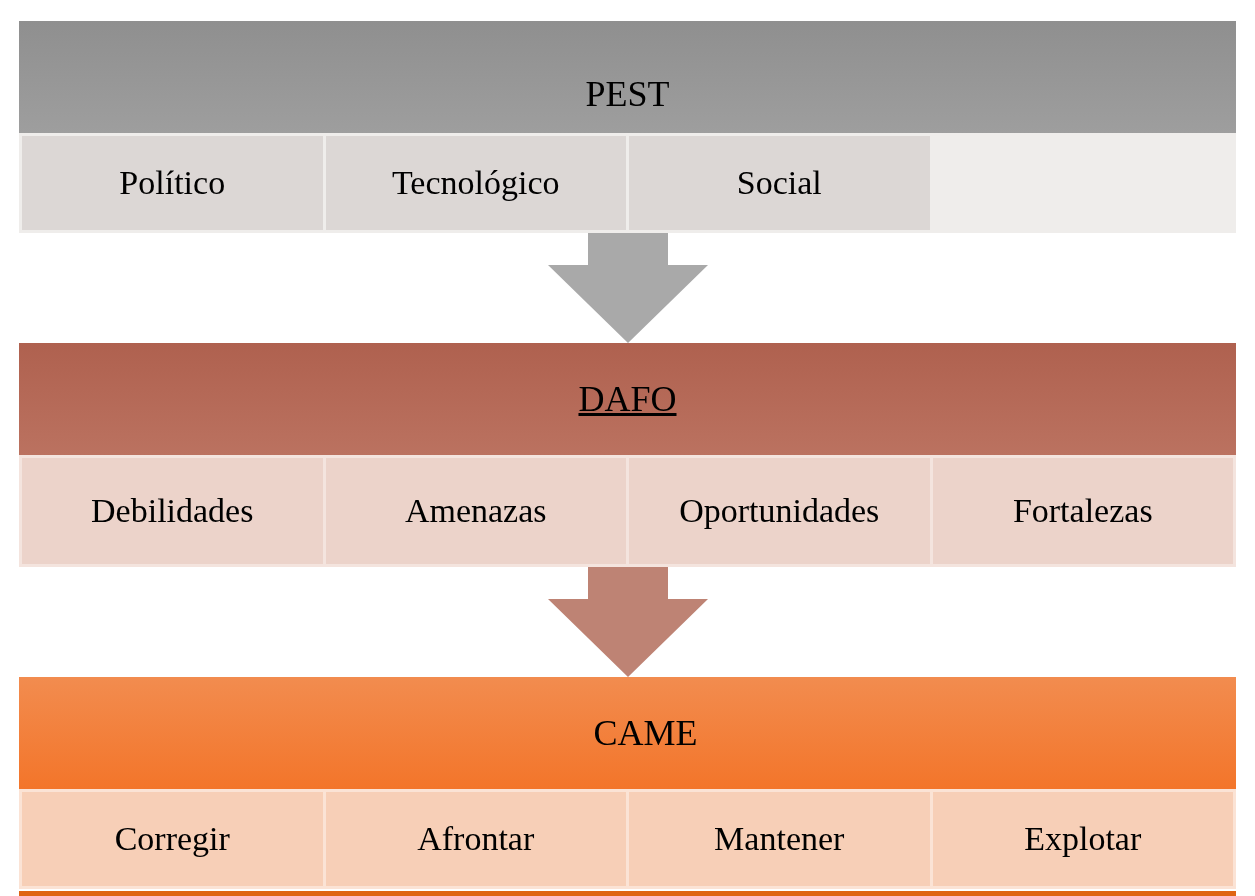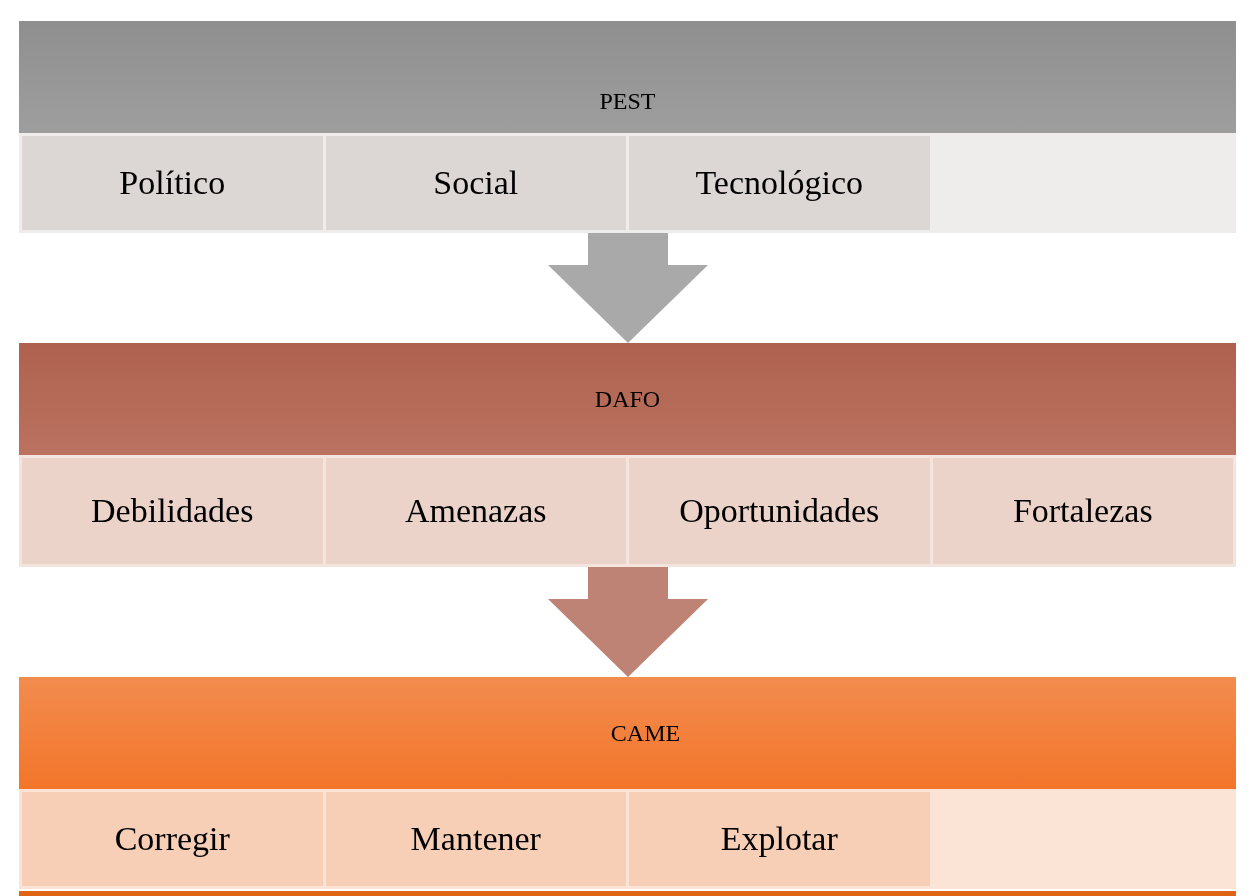--- a/index.html
+++ b/index.html
@@ -20,30 +20,31 @@
     position: absolute;
     left: 19px;
     top: 21px;
     width: 1217px;
   }
   .section-header {
     height: 112px;
     display: flex;
     justify-content: center;
     align-items: center;
-    font-size: 24px;
+    font-size: 36px;
     box-sizing: border-box;
   }
   .section-header.pest {
     align-items: flex-end;
     padding-bottom: 18px;
     background: linear-gradient(180deg, var(--pest_header_top), var(--pest_header_bottom));
   }
   .section-header.dafo {
     background: linear-gradient(180deg, var(--dafo_header_top), var(--dafo_header_bottom));
+    text-decoration: underline;
   }
   .section-header.came {
     background: linear-gradient(180deg, var(--came_header_top), var(--came_header_bottom));
     padding-left: 36px;
   }
   .cells {
     display: grid;
     grid-template-columns: repeat(4, 1fr);
     gap: 3px;
     padding: 3px;
@@ -78,22 +79,22 @@
 </style>
 </head>
 <body>
 
 <div class="canvas">
   <div class="diagram">
 
     <div class="section-header pest">PEST</div>
     <div class="cells pest-row">
       <div class="cell">Político</div>
+      <div class="cell">Tecnológico</div>
       <div class="cell">Social</div>
-      <div class="cell">Tecnológico</div>
     </div>
 
     <div class="arrow-zone">
       <svg class="arrow-gray" width="162" height="110" viewBox="0 0 162 110" aria-hidden="true">
         <polygon points="41,0 121,0 121,32 161,32 81,110 1,32 41,32" fill="currentColor"></polygon>
       </svg>
     </div>
 
     <div class="section-header dafo">DAFO</div>
     <div class="cells dafo-row">
@@ -105,20 +106,21 @@
 
     <div class="arrow-zone">
       <svg class="arrow-brick" width="162" height="110" viewBox="0 0 162 110" aria-hidden="true">
         <polygon points="41,0 121,0 121,32 161,32 81,110 1,32 41,32" fill="currentColor"></polygon>
       </svg>
     </div>
 
     <div class="section-header came">CAME</div>
     <div class="cells came-row">
       <div class="cell">Corregir</div>
+      <div class="cell">Afrontar</div>
       <div class="cell">Mantener</div>
       <div class="cell">Explotar</div>
     </div>
 
     <div class="bottom-bar"></div>
 
   </div>
 </div>
 
 </body></html>

